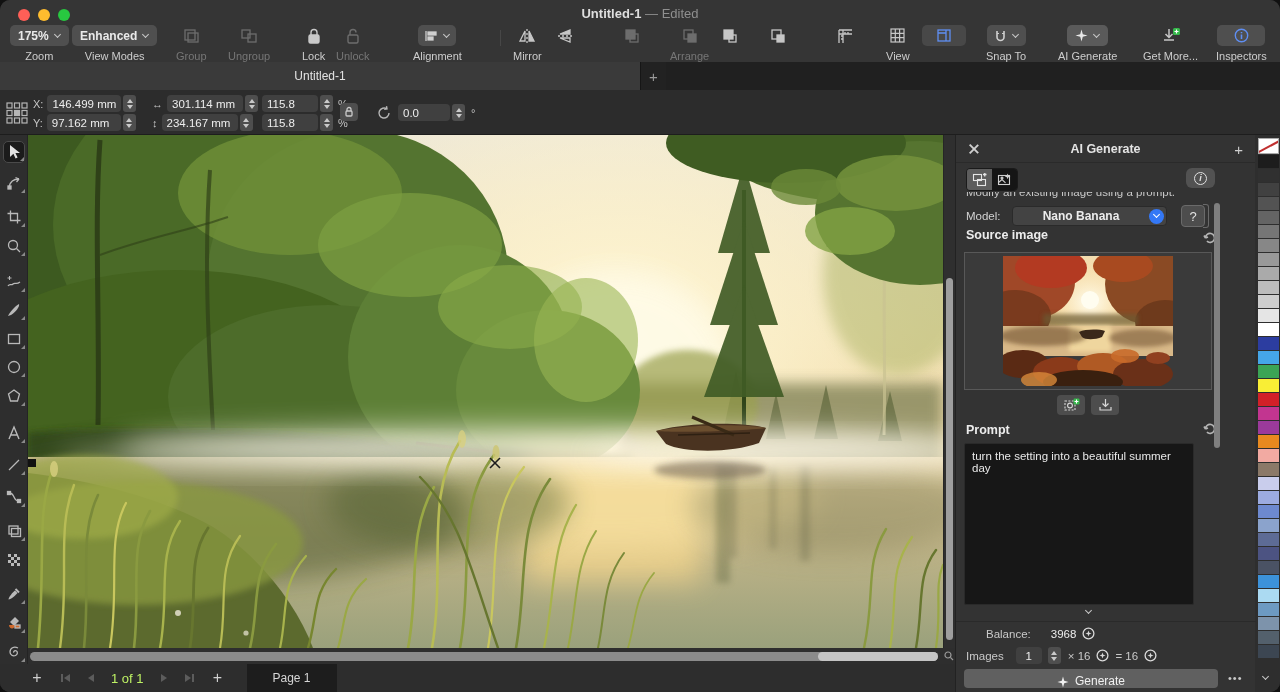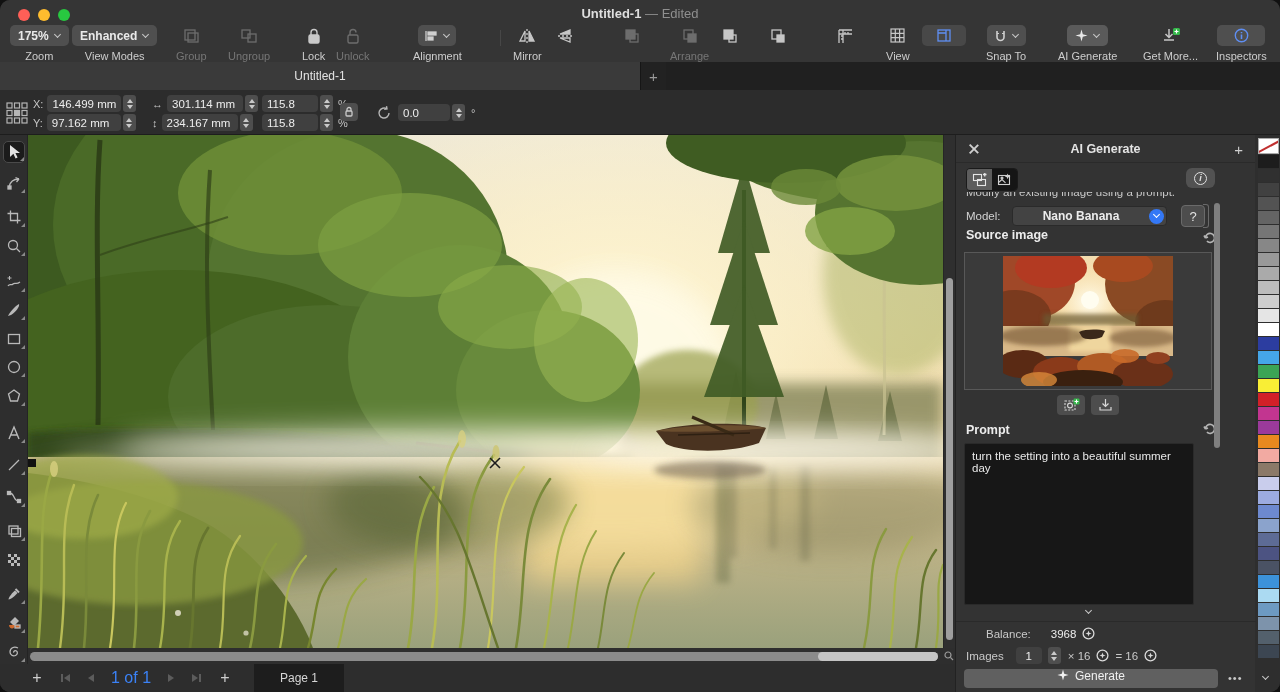--- a/index.html
+++ b/index.html
@@ -49,21 +49,21 @@
   #vscroll { position:absolute; left:943px; top:135px; width:12px; height:513px; background:#2f2f2f; border-left:1px solid #262626; }
   #vscroll .thumb { position:absolute; left:2px; top:143px; width:7px; height:362px; background:#9e9e9e; border-radius:4px; }
   #hscroll { position:absolute; left:28px; top:648px; width:915px; height:16px; background:#2e2e2e; }
   #hscroll .track { position:absolute; left:2px; top:4px; width:908px; height:9px; background:#8b8b8b; border-radius:5px; }
   #hscroll .thumb { position:absolute; left:790px; top:4px; width:120px; height:9px; background:#c4c4c4; border-radius:5px; }
   #zoomcorner { position:absolute; left:943px; top:648px; width:12px; height:16px; display:flex; align-items:center; justify-content:center; }
 
   
   #pagebar { position:absolute; left:0; top:664px; width:955px; height:28px; background:#2d2d2d; display:flex; align-items:center; }
   #pagebar .plus { color:#cfcfcf; font-size:16px; width:30px; text-align:center; }
-  #pagebar .nav { color:#3b82f6; font-size:16px; }
+  #pagebar .nav { color:#bef264; font-size:13px; }
   .navarrow { display:inline-flex; align-items:center; gap:1px; margin:0 9px; opacity:1; }
   .navarrow .t-l { width:0;height:0;border-top:4px solid transparent;border-bottom:4px solid transparent;border-right:6px solid #5c5c5c; }
   .navarrow .t-r { width:0;height:0;border-top:4px solid transparent;border-bottom:4px solid transparent;border-left:6px solid #5c5c5c; }
   .navarrow .bar { width:2px; height:8px; background:#5c5c5c; }
   #pagetab { margin-left:14px; height:28px; width:90px; background:#1d1d1d; color:#d6d6d6; font-size:12px; display:flex; align-items:center; justify-content:center; }
 
   
   #panel { position:absolute; left:955px; top:135px; width:300px; height:557px; background:#333333; border-left:1px solid #222; }
   #panel .hdr { position:absolute; left:0; top:0; width:100%; height:28px; border-bottom:1px solid #2a2a2a; }
   #panel .hdr .ttl { position:absolute; width:100%; text-align:center; top:7px; font-size:12.5px; color:#e4e4e4; font-weight:bold; }
@@ -94,21 +94,21 @@
   .sbtn { width:28px; height:20px; background:#4d4d4d; border-radius:4px; display:flex; align-items:center; justify-content:center; }
   #prompttext { position:absolute; left:8px; top:308px; width:230px; height:162px; background:#171717; border:1px solid #2a2a2a; border-radius:2px; color:#e8e8e8; font-size:11.5px; font-family:"Liberation Sans","DejaVu Sans",sans-serif; padding:6px 7px; resize:none; }
   #panelsb { position:absolute; left:258px; top:60px; width:6px; height:412px; }
   #panelsb .thumb { position:absolute; top:8px; width:6px; height:245px; background:#7f7f7f; border-radius:3px; }
   .panelchev { position:absolute; left:0; top:473px; width:264px; display:flex; justify-content:center; }
   .divline { position:absolute; left:0; top:486px; width:300px; height:1px; background:#2a2a2a; }
   .balrow { position:absolute; left:10px; top:492px; display:flex; align-items:center; font-size:11.5px; color:#c9c9c9; gap:6px;margin-left:20px; }
   .balrow b { color:#ececec; font-weight:normal; }
   .imgrow { position:absolute; left:10px; top:512px; display:flex; align-items:center; font-size:11.5px; color:#c9c9c9; gap:6px; }
   .coin svg { display:block; }
-  #genbtn { position:absolute; left:8px; top:534px; width:254px; height:19px; background:#606060; border-radius:4px; display:flex; align-items:flex-start; justify-content:center; gap:6px; color:#f0f0f0; font-size:12px; }
+  #genbtn { position:absolute; left:8px; top:534px; width:254px; height:19px; background:#606060; border-radius:4px; display:flex; align-items:flex-end; justify-content:center; gap:6px; color:#f0f0f0; font-size:12px; }
   #moredots { position:absolute; left:272px; top:537px; color:#c9c9c9; font-size:11px; letter-spacing:1px; }
 
   
   #palette { position:absolute; left:1256px; top:135px; width:24px; height:557px; background:#2e2e2e; display:flex; flex-direction:column; align-items:center; padding-top:3px; }
   .swatch { width:21px; height:13px; margin-bottom:1px; flex:none; }
   .swatch.none { height:16px; background:#fff; border:1px solid #aaa; position:relative; overflow:hidden; }
   .swatch.none::before { content:""; position:absolute; left:-4px; top:6px; width:30px; height:2px; background:#c03030; transform:rotate(-28deg); }
   #palchev { margin-top:2px; }
 </style>
 </head>

